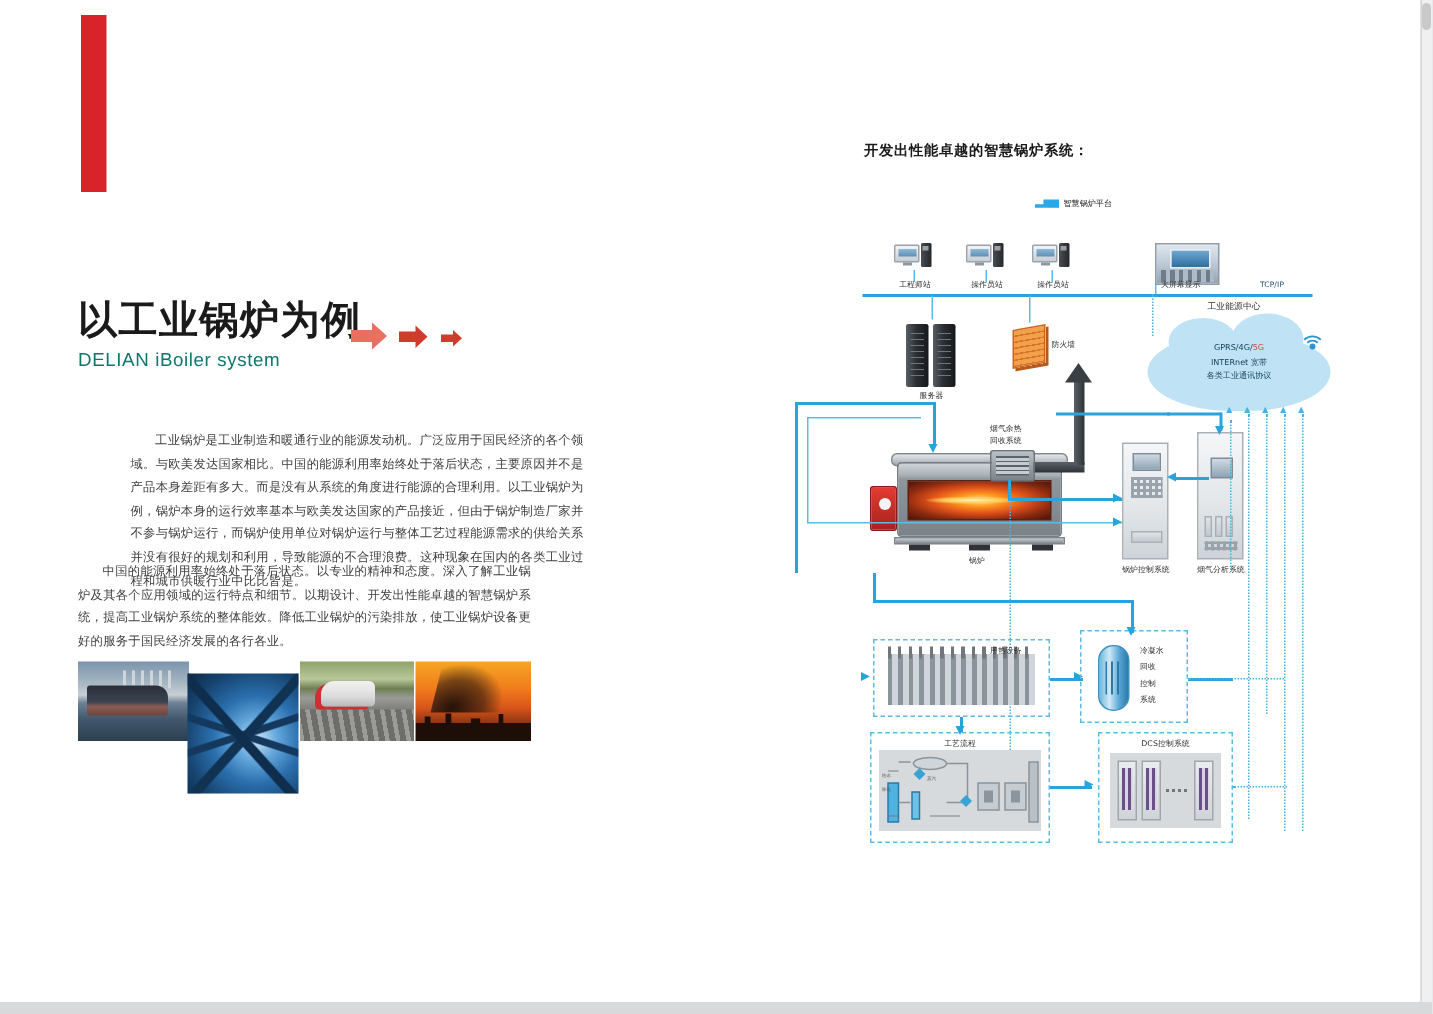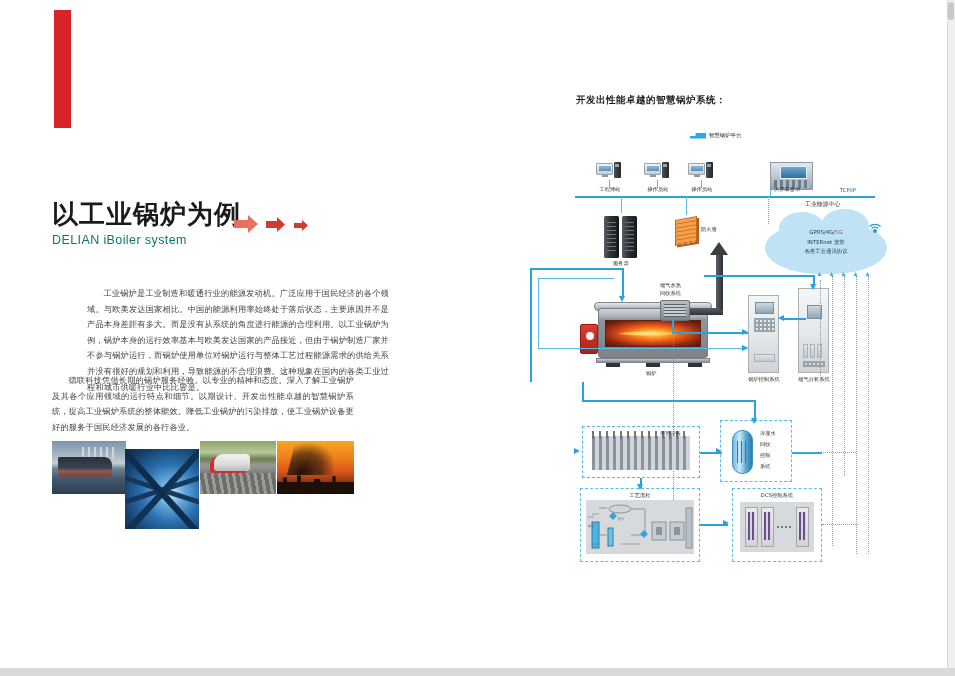--- a/index.html
+++ b/index.html
@@ -382,21 +382,21 @@
       <div class="brand-en">DELIAN iBoiler system</div>
     </div>
 
     <svg class="arrows" viewBox="0 0 80 26">
       <path d="M2 8 h14 v-5 l10 9 -10 9 v-5 h-14 z" fill="#e8705e"></path>
       <path d="M34 9 h11 v-4 l8 7.5 -8 7.5 v-4 h-11 z" fill="#cf3b2c"></path>
       <path d="M62 11 h8 v-3 l6 5.5 -6 5.5 v-3 h-8 z" fill="#cf3b2c"></path>
     </svg>
 
     <div class="para" id="para1">工业锅炉是工业制造和暖通行业的能源发动机。广泛应用于国民经济的各个领域。与欧美发达国家相比。中国的能源利用率始终处于落后状态，主要原因并不是产品本身差距有多大。而是没有从系统的角度进行能源的合理利用。以工业锅炉为例，锅炉本身的运行效率基本与欧美发达国家的产品接近，但由于锅炉制造厂家并不参与锅炉运行，而锅炉使用单位对锅炉运行与整体工艺过程能源需求的供给关系并没有很好的规划和利用，导致能源的不合理浪费。这种现象在国内的各类工业过程和城市供暖行业中比比皆是。</div>
-    <div class="para" id="para2">德联科技凭借长期的锅炉服务经验。以专业的精神和态度。深入了解工业锅炉及其各个应用领域的运行特点和细节。以期设计、开发出性能卓越的智慧锅炉系统，提高工业锅炉系统的整体能效。降低工业锅炉的污染排放，使工业锅炉设备更好的服务于国民经济发展的各行各业。</div>
+    <div class="para" id="para2">中国的能源利用率始终处于落后状态。以专业的精神和态度。深入了解工业锅炉及其各个应用领域的运行特点和细节。以期设计、开发出性能卓越的智慧锅炉系统，提高工业锅炉系统的整体能效。降低工业锅炉的污染排放，使工业锅炉设备更好的服务于国民经济发展的各行各业。</div>
 
     <div class="photos">
       <div class="photo" id="photo-ship"></div>
       <div class="photo" id="photo-glass"></div>
       <div class="photo" id="photo-train"></div>
       <div class="photo" id="photo-stack"></div>
     </div>
 
     <div id="diagram">
 

